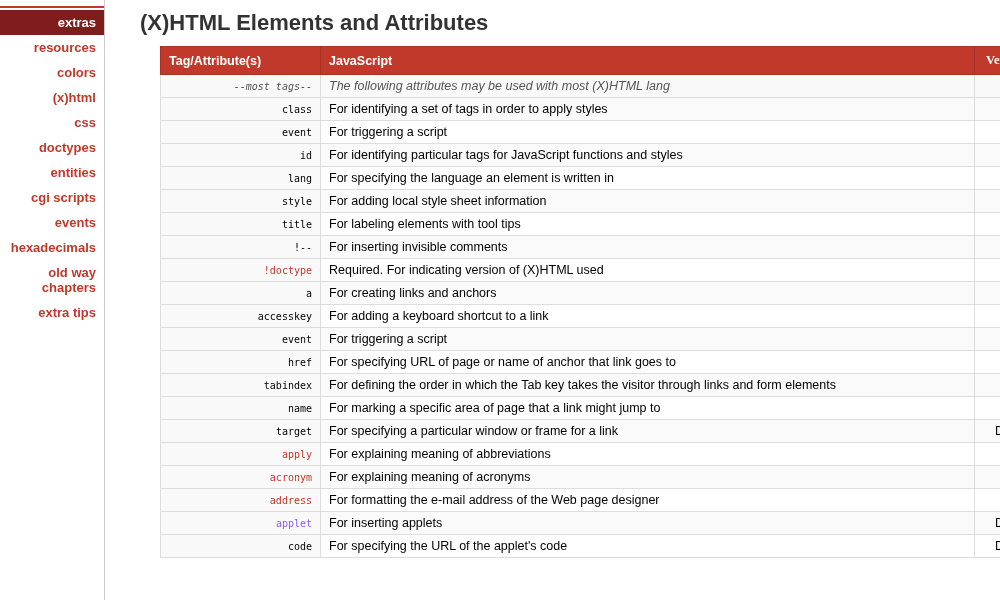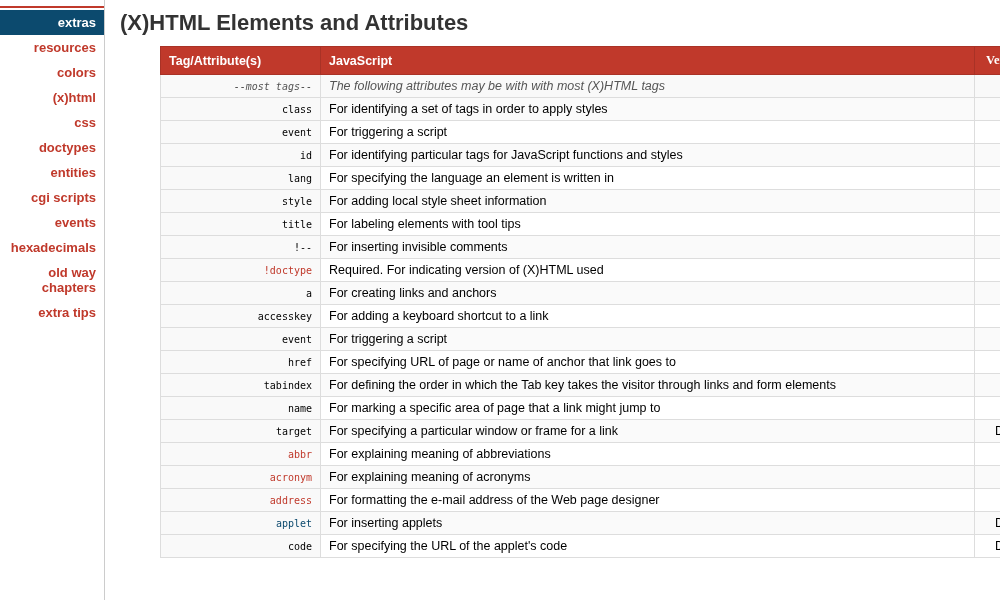--- a/index.html
+++ b/index.html
@@ -18,40 +18,41 @@
     .sidebar-item {
       text-align: right;
       padding: 5px 8px;
       font-size: 13px;
       color: #c0392b;
       cursor: pointer;
       font-weight: bold;
       border-bottom: none;
     }
     .sidebar-item.active {
-      background: #0c4a6e;
+      background: #7f1d1d;
       color: #fff;
     }
     .sidebar-divider {
       border-top: 2px solid #c0392b;
       margin: 2px 0;
     }
 
     
     #main {
       flex: 1;
       overflow-y: auto;
       padding: 10px 15px;
     }
 
     h1.page-title {
       font-size: 22px;
       font-weight: bold;
       color: #333;
       margin-bottom: 10px;
+      margin-left: 20px;
     }
 
     table {
       width: 100%;
       border-collapse: collapse;
       font-size: 12.5px;
       margin-left: 40px;
     }
     thead tr th {
       background: #c0392b;
@@ -119,21 +120,21 @@
     <thead>
       <tr>
         <th>Tag/Attribute(s)</th>
         <th>JavaScript</th>
         <th>Vers.</th>
       </tr>
     </thead>
     <tbody id="table-body">
     <tr class="header-row">
           <td style="font-style: italic; font-family: monospace;">--most tags--</td>
-          <td>The following attributes may be with with most (X)HTML tags</td>
+          <td>The following attributes may be used with most (X)HTML lang</td>
           <td></td>
         </tr>
         <tr class="sub-item">
           <td>class</td>
           <td>For identifying a set of tags in order to apply styles</td>
           <td></td>
         </tr>
         <tr class="sub-item">
           <td>event</td>
           <td>For triggering a script</td>
@@ -198,36 +199,36 @@
           <td>name</td>
           <td>For marking a specific area of page that a link might jump to</td>
           <td></td>
         </tr>
         <tr class="sub-item">
           <td>target</td>
           <td>For specifying a particular window or frame for a link</td>
           <td>D</td>
         </tr>
         <tr>
-          <td style="color: rgb(192, 57, 43); font-family: monospace;">abbr</td>
+          <td style="color: rgb(192, 57, 43); font-family: monospace;">apply</td>
           <td>For explaining meaning of abbreviations</td>
           <td></td>
         </tr>
         <tr>
           <td style="color: rgb(192, 57, 43); font-family: monospace;">acronym</td>
           <td>For explaining meaning of acronyms</td>
           <td></td>
         </tr>
         <tr>
           <td style="color: rgb(192, 57, 43); font-family: monospace;">address</td>
           <td>For formatting the e-mail address of the Web page designer</td>
           <td></td>
         </tr>
         <tr>
-          <td style="color: #0c4a6e; font-family: monospace;">applet</td>
+          <td style="color: #8b5cf6; font-family: monospace;">applet</td>
           <td>For inserting applets</td>
           <td>D</td>
         </tr>
         <tr class="sub-item">
           <td>code</td>
           <td>For specifying the URL of the applet's code</td>
           <td>D</td>
         </tr>
       </tbody>
   </table>

